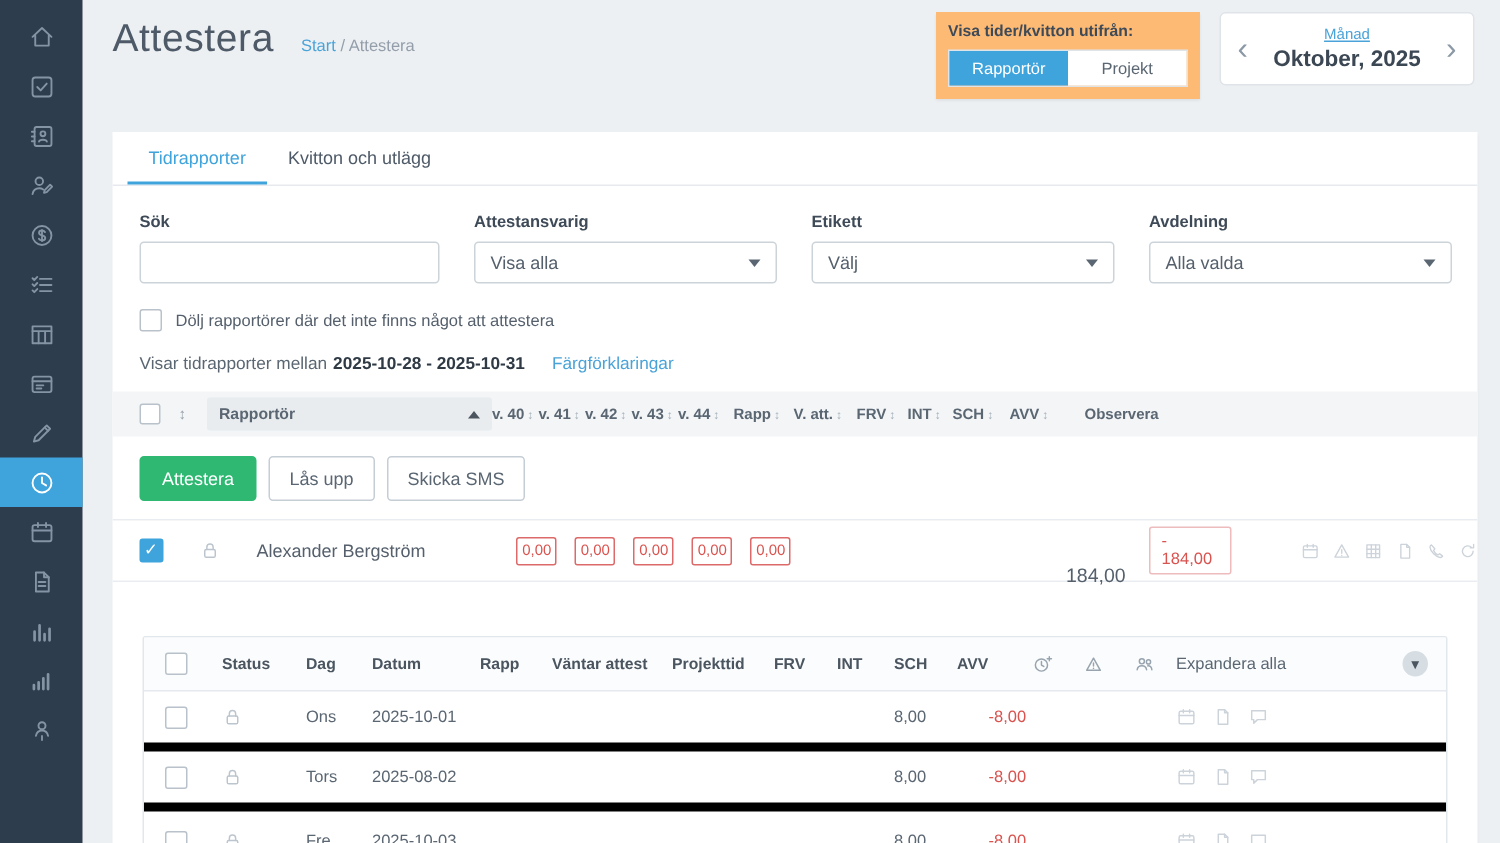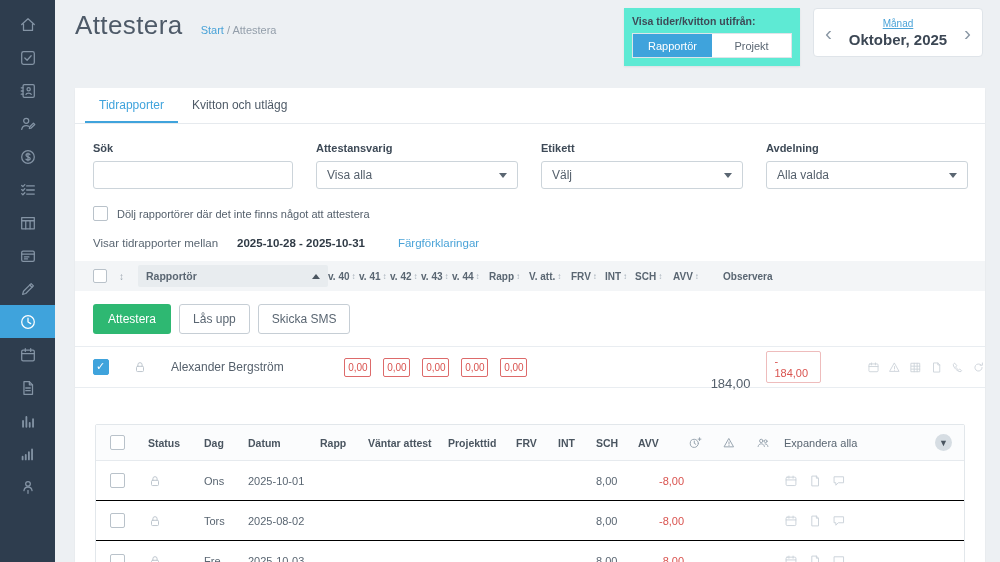--- a/index.html
+++ b/index.html
@@ -14,21 +14,21 @@
   .side-item svg { width:18px; height:18px; display:block; }
   svg.ic { fill:none; stroke:currentColor; stroke-width:1.4; stroke-linecap:round; stroke-linejoin:round; }
 
   
   .content { flex:1; position:relative; }
   .title-row { position:absolute; left:20px; top:10px; display:flex; align-items:baseline; gap:18px; }
   .page-title { font-size:26px; font-weight:400; color:#4e5a68; letter-spacing:.4px; }
   .breadcrumb { font-size:11px; color:#939eaa; }
   .bc-root { color:#4aa3d8; cursor:pointer; }
 
-  .view-toggle { position:absolute; right:200px; top:8px; width:176px; background:#5eead4; padding:7px 8px 8px; box-shadow:0 1px 2px rgba(0,0,0,.07); }
+  .view-toggle { position:absolute; right:200px; top:8px; width:176px; background:#fdba74; padding:7px 8px 8px; box-shadow:0 1px 2px rgba(0,0,0,.07); }
   .vt-label { font-size:10.5px; font-weight:700; color:#3e4a57; margin-bottom:6px; }
   .vt-buttons { display:flex; border:1px solid #dfe4e9; }
   .vt-btn { flex:1; height:23px; font-size:11px; display:flex; align-items:center; justify-content:center; color:#5a6672; background:#fff; cursor:pointer; border:none; font-family:inherit; }
   .vt-btn.active { background:#3fa3dc; color:#fff; }
 
   .month-picker { position:absolute; right:17px; top:8px; width:170px; height:49px; background:#fff; border:1px solid #dfe4e9; border-radius:4px; display:flex; align-items:center; justify-content:space-between; padding:0 11px; }
   .mp-chev { font-size:21px; color:#8b98a5; cursor:pointer; line-height:1; background:none; border:none; font-family:inherit; }
   .mp-center { text-align:center; }
   .mp-mode { font-size:10px; color:#4aa3d8; text-decoration:underline; cursor:pointer; }
   .mp-value { font-size:15px; font-weight:700; color:#3c4754; margin-top:2px; }
@@ -43,21 +43,21 @@
   .f-label { font-size:11px; font-weight:700; color:#3e4a57; margin-bottom:7px; }
   .text-input { width:200px; height:28px; border:1px solid #ccd4da; border-radius:3px; font-family:inherit; font-size:12px; padding:0 8px; color:#55606c; }
   .select { width:202px; height:28px; border:1px solid #ccd4da; border-radius:3px; display:flex; align-items:center; justify-content:space-between; padding:0 10px; font-size:12px; color:#55606c; cursor:pointer; background:#fff; }
   .sel-chev { width:0; height:0; border-left:4px solid transparent; border-right:4px solid transparent; border-top:5px solid #5a6672; }
 
   .checkbox { width:15px; height:15px; border:1px solid #b9c2ca; border-radius:2px; background:#fff; cursor:pointer; flex:none; }
   .checkbox.checked { background:#3fa3dc; border-color:#3fa3dc; position:relative; }
   .checkbox.checked::after { content:"✓"; color:#fff; font-size:11px; position:absolute; left:2px; top:0px; }
 
   .hide-row { display:flex; align-items:center; gap:9px; padding:17px 18px 0; font-size:11px; color:#55606c; }
-  .period-row { display:flex; align-items:flex-start; gap:19px; padding:16px 18px 12px; font-size:11.5px; color:#5a6672; }
+  .period-row { display:flex; align-items:flex-start; gap:4px; padding:16px 18px 12px; font-size:11.5px; color:#5a6672; }
   .period-range { font-weight:700; color:#2f3a45; }
   .legend-link { color:#4aa3d8; margin-left:14px; cursor:pointer; }
 
   
   .rt-head { display:flex; align-items:center; height:30px; background:#f3f5f7; font-size:10px; font-weight:700; color:#5a6672; }
   .rt-head .checkbox { margin-left:18px; width:14px; height:14px; }
   .sort-icon { margin-left:12px; color:#9aa4ae; font-size:10px; font-weight:400; }
   .name-box { margin-left:14px; width:190px; height:22px; background:#e8ecef; border-radius:2px; display:flex; align-items:center; justify-content:space-between; padding:0 8px; font-size:10.5px; cursor:pointer; }
   .caret-up { width:0; height:0; border-left:4px solid transparent; border-right:4px solid transparent; border-bottom:5px solid #4a5560; }
   .wk { width:31px; display:flex; align-items:center; gap:2px; }
@@ -88,21 +88,21 @@
   .dt-grid { display:grid; grid-template-columns:44px 56px 44px 72px 48px 80px 72px 42px 38px 42px 48px 34px 34px 34px 1fr; align-items:center; }
   .dt-head { height:36px; background:#fbfcfd; border-bottom:1px solid #e6eaee; font-size:10.5px; font-weight:700; color:#4a5560; }
   .dt-head .cell { padding-left:8px; }
   .dt-head .cell.num { padding-left:4px; }
   .dt-head .checkbox { margin-left:14px; width:15px; height:15px; }
   .hd-icon { color:#97a3ae; display:flex; justify-content:flex-start; padding-left:6px; }
   .hd-icon svg { width:14px; height:14px; }
   .expand-all { display:flex; align-items:center; justify-content:space-between; gap:7px; padding-right:12px; font-size:11px; font-weight:400; color:#5a6672; cursor:pointer; }
   .exp-circle { width:17px; height:17px; border-radius:50%; background:#d6dde3; display:flex; align-items:center; justify-content:center; color:#4a5560; font-size:9px; }
 
-  .dt-row { height:40px; border-bottom:1px solid #000000; font-size:11px; color:#5a6672; }
+  .dt-row { height:40px; border-bottom:6px solid #000000; font-size:11px; color:#5a6672; }
   .dt-row:last-child { border-bottom:none; }
   .dt-row .checkbox { margin-left:14px; width:15px; height:15px; }
   .dt-row .cell { padding-left:8px; }
   .dt-row .cell.num { padding-left:4px; }
   .dt-row .lock { margin-left:8px; }
   .neg { color:#d9534f;margin-left:21px; }
   .dt-icons { display:flex; gap:10px; color:#ccd3da; }
   .dt-icons svg { width:14px; height:14px; }
 </style>
 </head>

